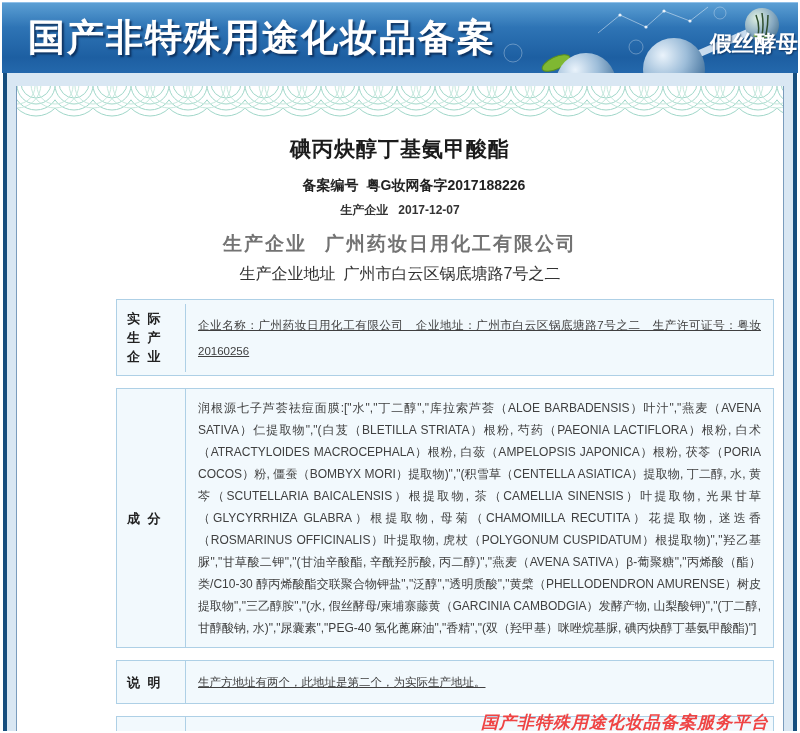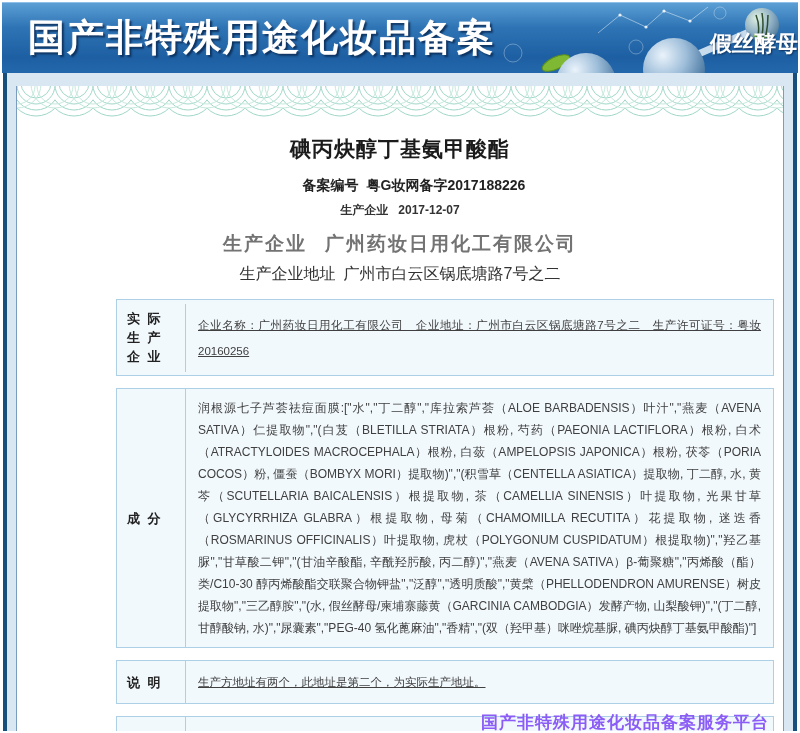--- a/index.html
+++ b/index.html
@@ -59,21 +59,21 @@
     font-size:13px;font-weight:bold;color:#222;line-height:19px;
     white-space:pre-line;letter-spacing:2px;
   }
   .row-content{
     flex:1;border-left:1px solid #aed0e6;padding:8px 12px;
     font-size:12px;color:#404040;line-height:22px;text-align:justify;
   }
   .row-content.single{line-height:26px;font-size:11.5px;text-decoration:underline;}
   .platform{
     position:absolute;right:14px;bottom:-3px;
-    font-size:17px;font-weight:900;color:#8b5cf6;letter-spacing:1px;white-space:nowrap;
+    font-size:17px;font-weight:900;color:#ef4444;letter-spacing:1px;white-space:nowrap;font-style:italic;
   }
 </style>
 </head>
 <body>
 
 <div>
 
   <header class="banner">
     <svg class="molecules" width="330" height="70" viewBox="0 0 330 70">
       <defs>

